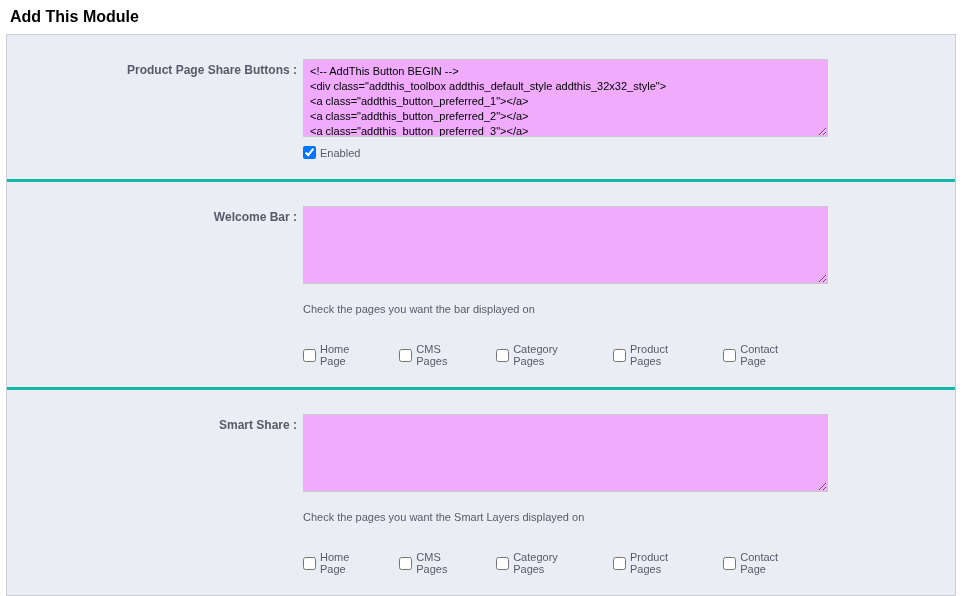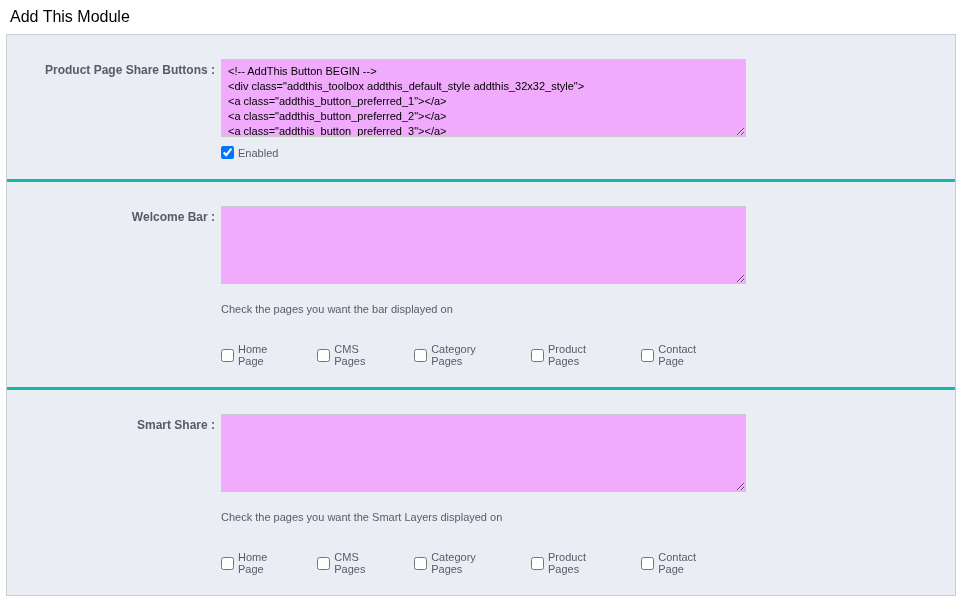--- a/index.html
+++ b/index.html
@@ -6,40 +6,40 @@
   body {
     margin: 0;
     padding: 0;
     font-family: Arial, Helvetica, sans-serif;
     background: #fff;
     font-size: 12px;
     color: #333;
   }
   h2.page-title {
     font-size: 16px;
-    font-weight: normal;
+    font-weight: bold;
     margin: 8px 9px 8px 10px;
     color: #000;
   }
   .panel {
     background: #ebedf4;
     border: 1px solid #ccced5;
     margin: 0 6px;
   }
   .section {
     border-top: 3px solid #14b8a6;
     padding: 24px 0 20px 0;
   }
   .section:first-child { border-top: none; }
   .row {
     display: flex;
     align-items: flex-start;
   }
   .label-col {
-    width: 214px;
+    width: 296px;
     text-align: right;
     padding-right: 6px;
     color: #585a69;
     font-weight: bold;
     font-size: 12px;
     line-height: 18px;
     padding-top: 2px;
   }
   .field-col {
     flex: 0 0 auto;

